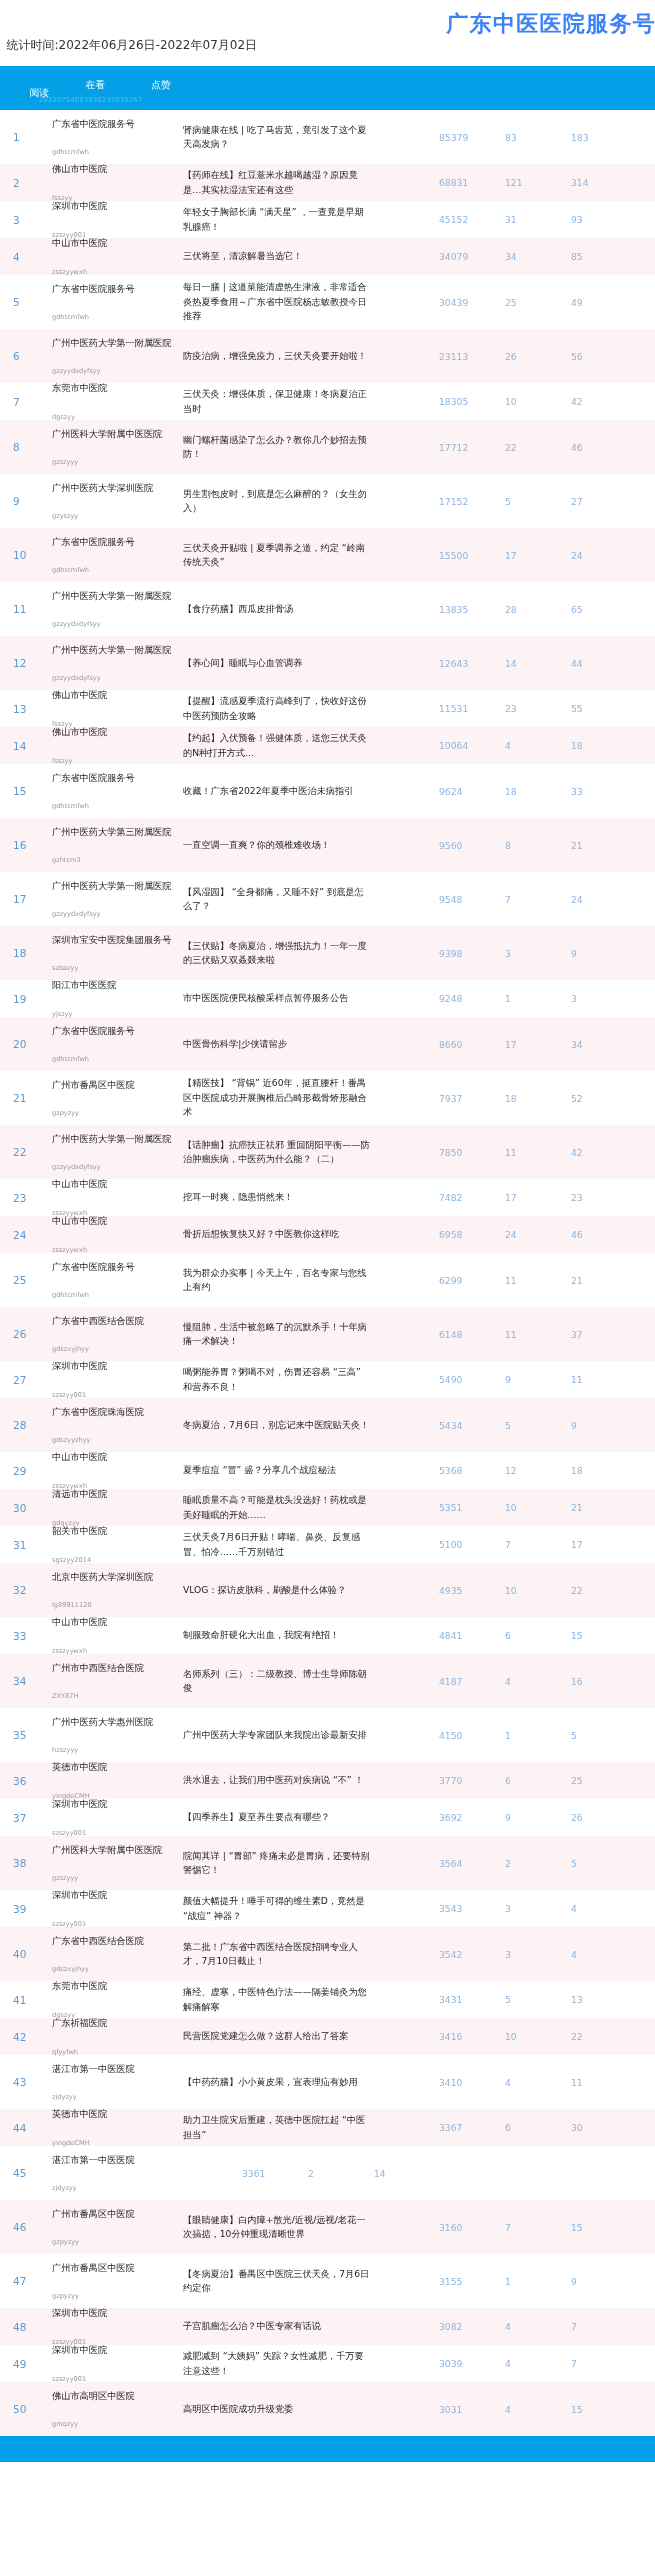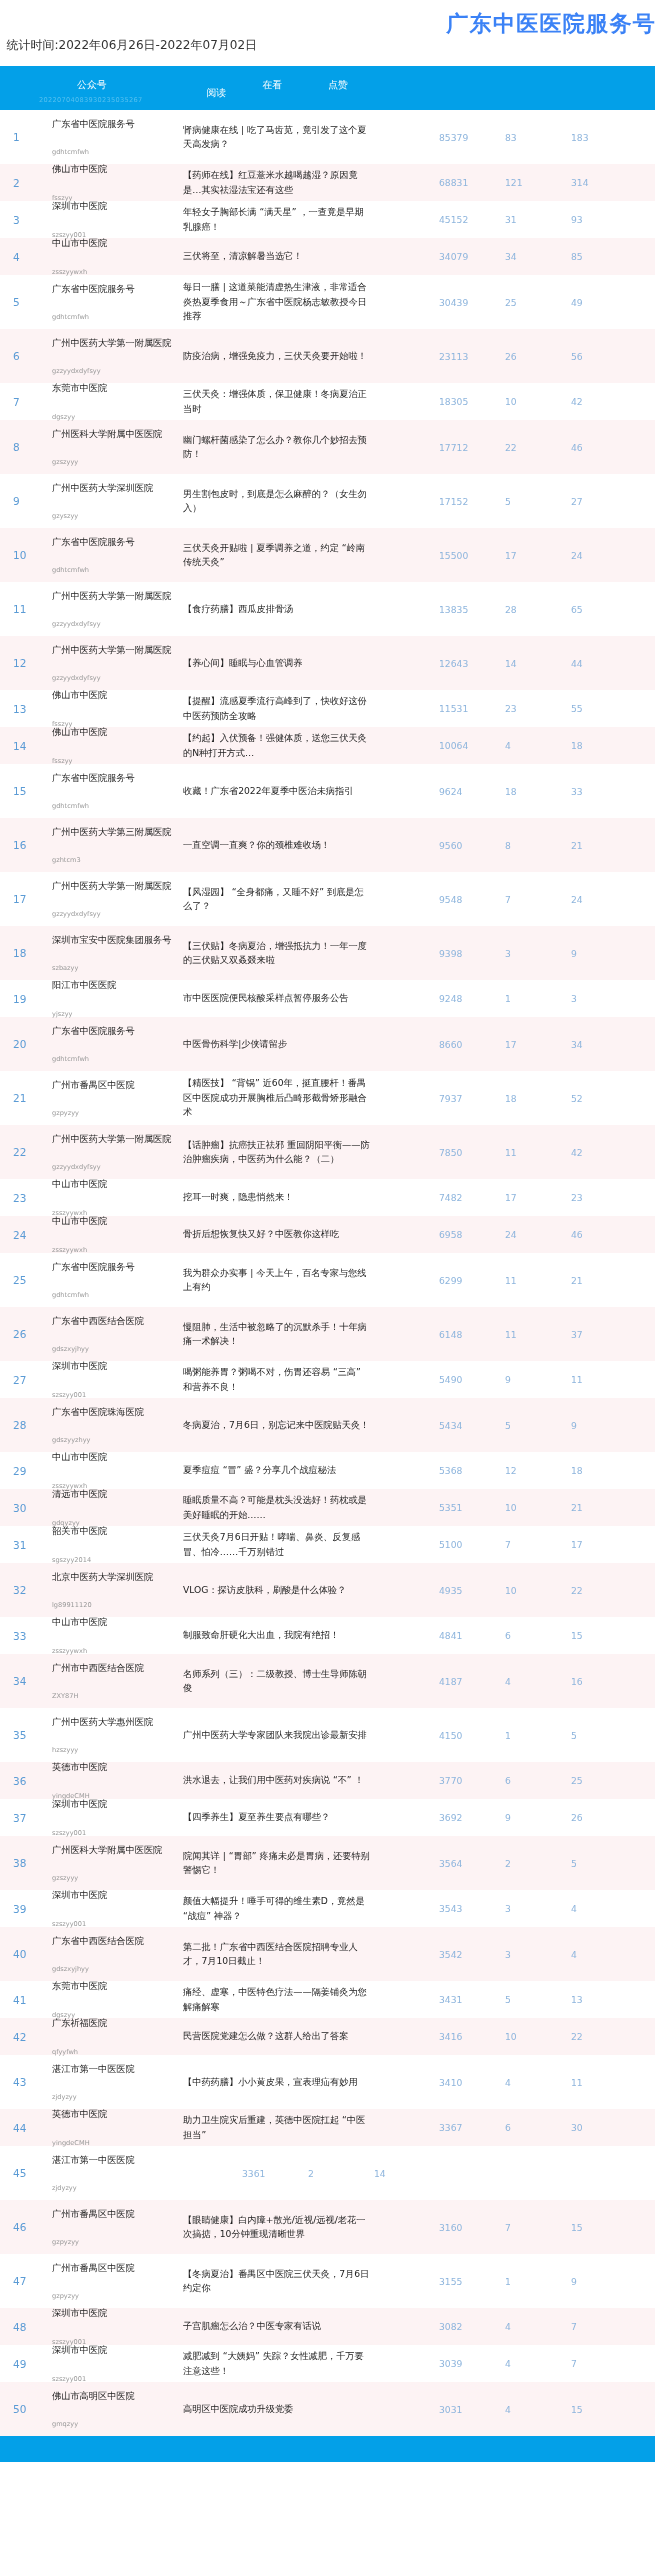--- a/index.html
+++ b/index.html
@@ -34,21 +34,20 @@
 </style>
 </head>
 <body>
 
 <div class="page-header">
   <div class="page-title">广东中医医院服务号</div>
   <div class="page-subtitle">统计时间:2022年06月26日-2022年07月02日</div>
 </div>
 
 <div class="table-head">
-  <div class="th th-name">公众号</div>
   <div class="th th-read">阅读</div>
   <div class="th th-watch">在看</div>
   <div class="th th-like">点赞</div>
   <div class="head-watermark">20220704083930235035267</div>
 </div>
 
 <div id="table-body">
     <div class="row odd h3">
       <div class="c-rank">1</div>
       <div class="c-name">

